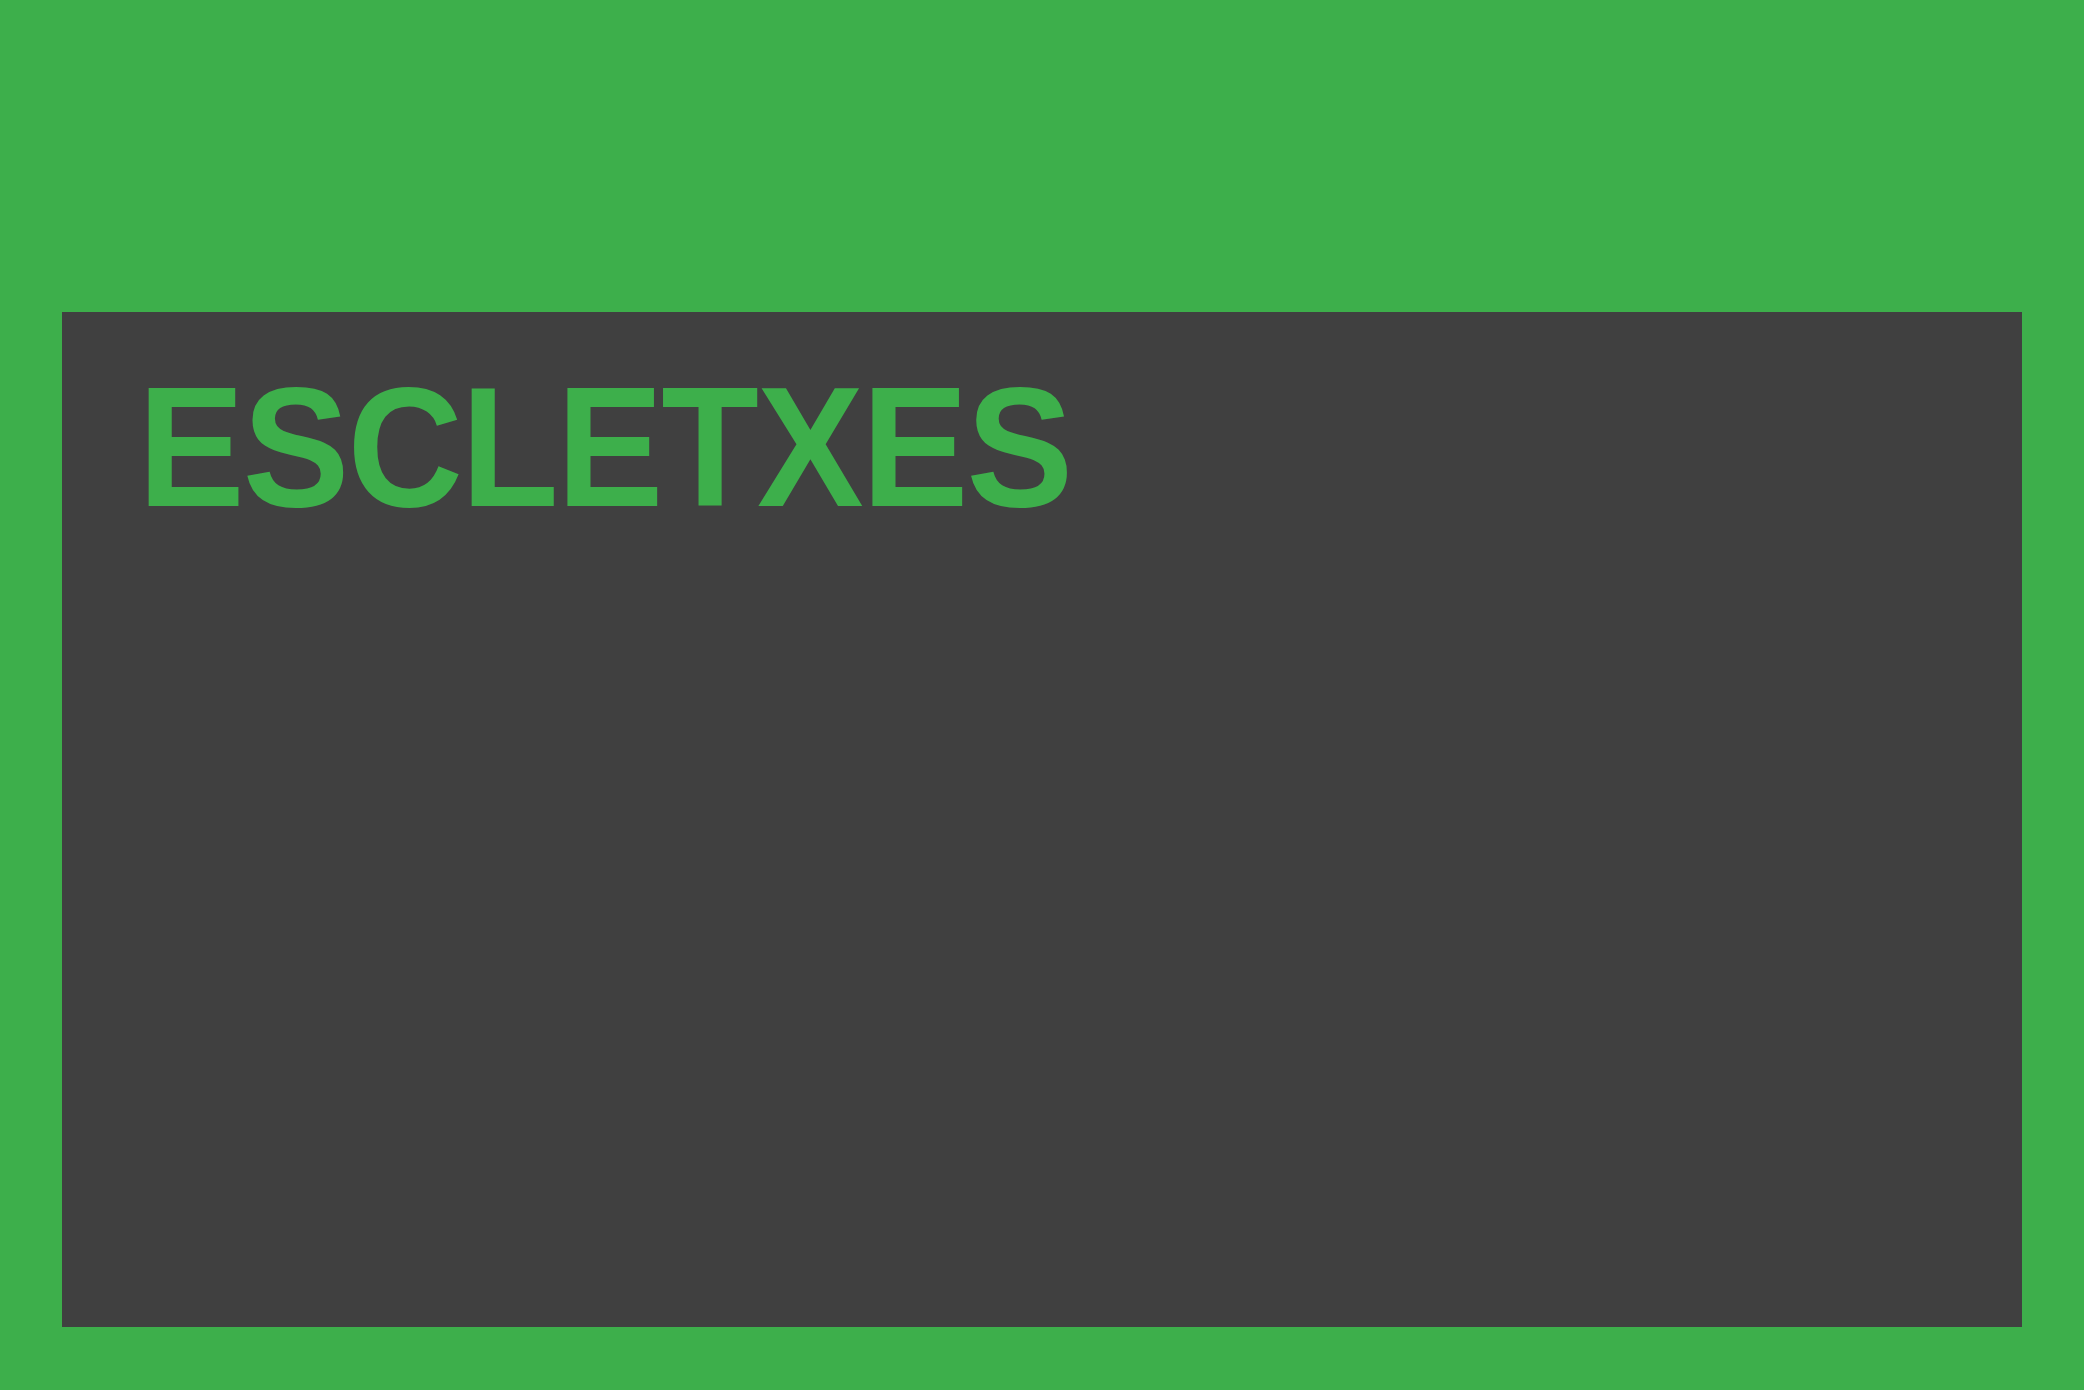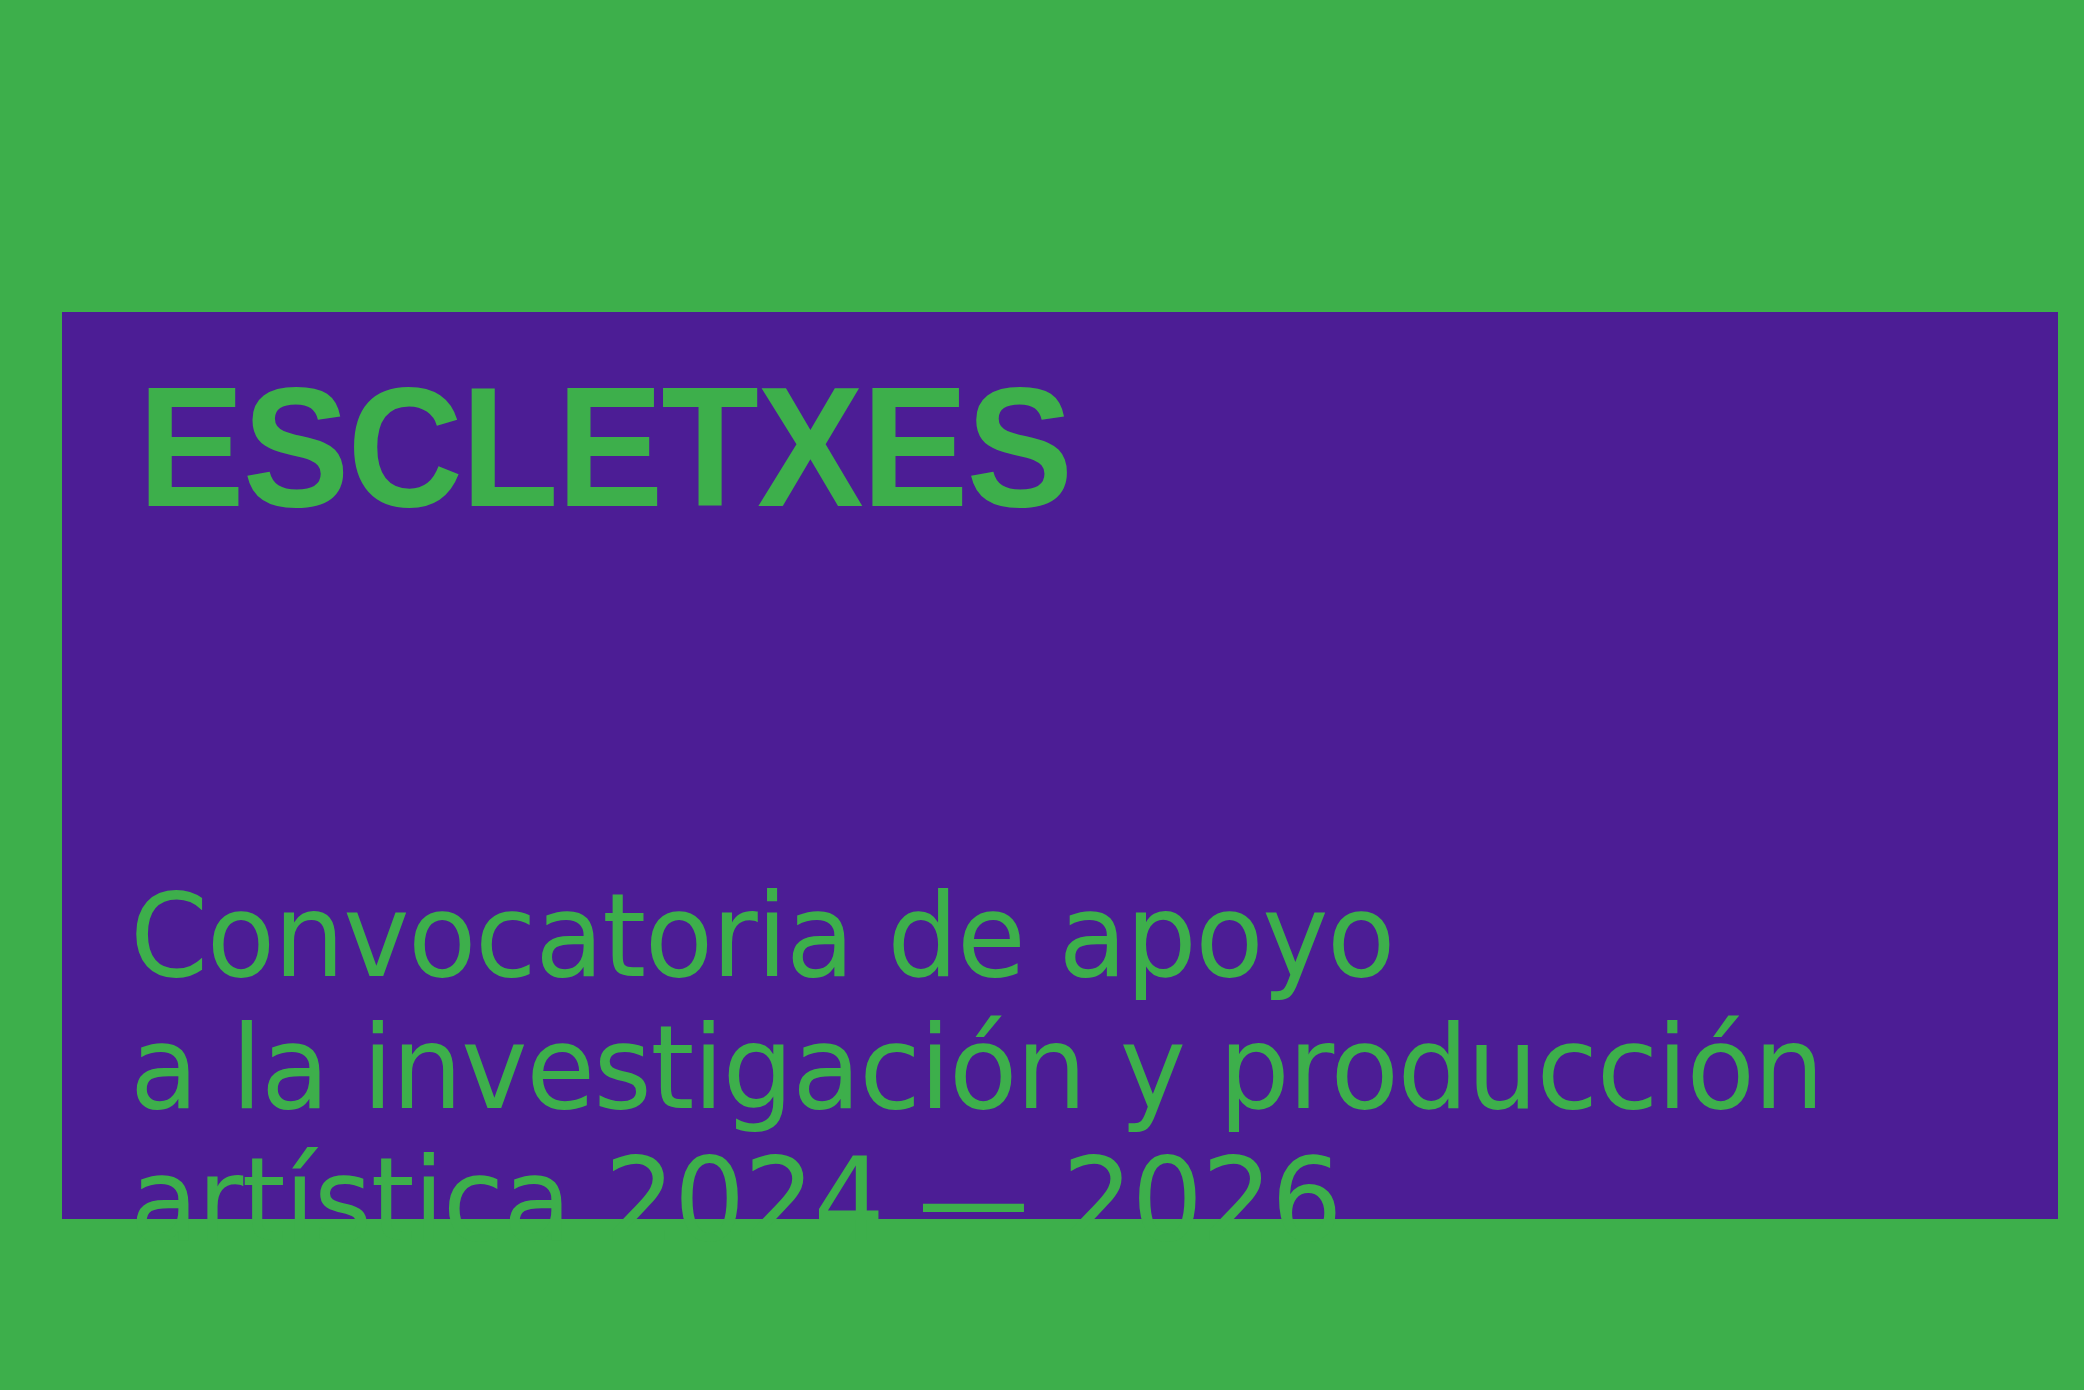--- a/index.html
+++ b/index.html
@@ -67,24 +67,19 @@
     display: block;
     transform: scaleX(0.965);
     transform-origin: left center;
   }
 </style>
 </head>
 <body>
 
 <div id="poster" style="width: 2084px; height: 1390px; --green: #3DAF4B;">
 
-  <div id="card" style="background: #4c1d95; left: 62px; top: 312px; width: 1960px; height: 907px; padding-left: 36px;">
+  <div id="card" style="background: #404040; left: 62px; top: 312px; width: 1960px; height: 1015px;">
 
     <h1 id="headline" style="color: rgb(61, 175, 75);">ESCLETXES</h1>
 
-    <ul id="subtitle" style="color: rgb(61, 175, 75);">
-      <li>Convocatoria de apoyo</li>
-      <li>a la investigación y producción</li>
-      <li>artística 2024 — 2026</li>
-    </ul>
 
   </div>
 </div>
 
 </body></html>

